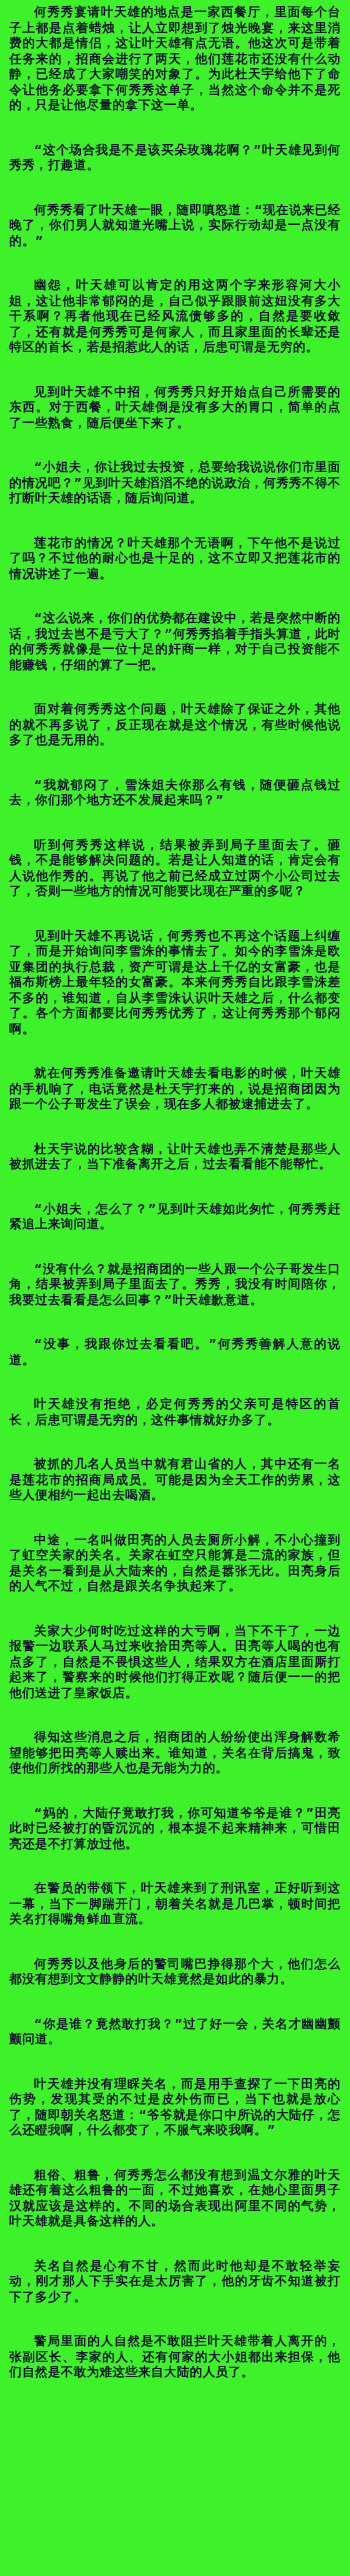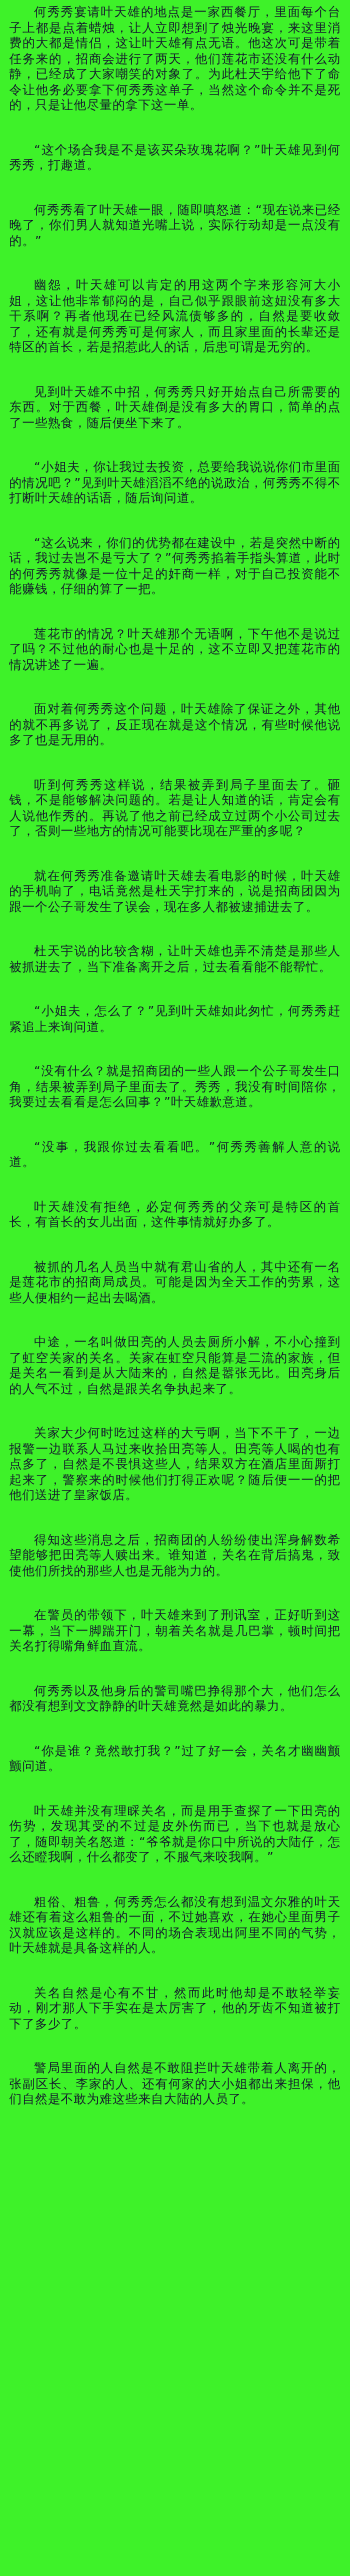--- a/index.html
+++ b/index.html
@@ -22,49 +22,53 @@
     font-size: 12.4px;
     line-height: 15.5px;
     color: #14142E;
     letter-spacing: 0.5px;
     text-align: justify;
   }
   .novel-page p.para {
     margin: 0 0 29px 0;
     text-indent: 2em;
     word-break: break-all;
+    font-weight: bold;
   }
   .novel-page p.para:last-child {
     margin-bottom: 0;
   }
 </style>
 </head>
 <body style="background: rgb(62, 242, 41);">
 
 <div class="novel-page" style="color: rgb(20, 20, 46);">
     <p class="para">何秀秀宴请叶天雄的地点是一家西餐厅，里面每个台子上都是点着蜡烛，让人立即想到了烛光晚宴，来这里消费的大都是情侣，这让叶天雄有点无语。他这次可是带着任务来的，招商会进行了两天，他们莲花市还没有什么动静，已经成了大家嘲笑的对象了。为此杜天宇给他下了命令让他务必要拿下何秀秀这单子，当然这个命令并不是死的，只是让他尽量的拿下这一单。</p>
     <p class="para">“这个场合我是不是该买朵玫瑰花啊？”叶天雄见到何秀秀，打趣道。</p>
     <p class="para">何秀秀看了叶天雄一眼，随即嗔怒道：“现在说来已经晚了，你们男人就知道光嘴上说，实际行动却是一点没有的。”</p>
     <p class="para">幽怨，叶天雄可以肯定的用这两个字来形容河大小姐，这让他非常郁闷的是，自己似乎跟眼前这妞没有多大干系啊？再者他现在已经风流债够多的，自然是要收敛了，还有就是何秀秀可是何家人，而且家里面的长辈还是特区的首长，若是招惹此人的话，后患可谓是无穷的。</p>
     <p class="para">见到叶天雄不中招，何秀秀只好开始点自己所需要的东西。对于西餐，叶天雄倒是没有多大的胃口，简单的点了一些熟食，随后便坐下来了。</p>
     <p class="para">“小姐夫，你让我过去投资，总要给我说说你们市里面的情况吧？”见到叶天雄滔滔不绝的说政治，何秀秀不得不打断叶天雄的话语，随后询问道。</p>
+    <p class="para">莲花市的情况？叶天雄那个无语啊，下午他不是说过了吗？不过他的耐心也是十足的，这不立即又把莲花市的情况讲述了一遍。</p>
     <p class="para">“这么说来，你们的优势都在建设中，若是突然中断的话，我过去岂不是亏大了？”何秀秀掐着手指头算道，此时的何秀秀就像是一位十足的奸商一样，对于自己投资能不能赚钱，仔细的算了一把。</p>
-    <p class="para">莲花市的情况？叶天雄那个无语啊，下午他不是说过了吗？不过他的耐心也是十足的，这不立即又把莲花市的情况讲述了一遍。</p>
     <p class="para">面对着何秀秀这个问题，叶天雄除了保证之外，其他的就不再多说了，反正现在就是这个情况，有些时候他说多了也是无用的。</p>
+    <p class="para">“我就郁闷了，雪洙姐夫你那么有钱，随便砸点钱过去，你们那个地方还不发展起来吗？”</p>
     <p class="para">听到何秀秀这样说，结果被弄到局子里面去了。砸钱，不是能够解决问题的。若是让人知道的话，肯定会有人说他作秀的。再说了他之前已经成立过两个小公司过去了，否则一些地方的情况可能要比现在严重的多呢？</p>
+    <p class="para">见到叶天雄不再说话，何秀秀也不再这个话题上纠缠了，而是开始询问李雪洙的事情去了。如今的李雪洙是欧亚集团的执行总裁，资产可谓是达上千亿的女富豪，也是福布斯榜上最年轻的女富豪。本来何秀秀自比跟李雪洙差不多的，谁知道，自从李雪洙认识叶天雄之后，什么都变了。各个方面都要比何秀秀优秀了，这让何秀秀那个郁闷啊。</p>
     <p class="para">就在何秀秀准备邀请叶天雄去看电影的时候，叶天雄的手机响了，电话竟然是杜天宇打来的，说是招商团因为跟一个公子哥发生了误会，现在多人都被逮捕进去了。</p>
     <p class="para">杜天宇说的比较含糊，让叶天雄也弄不清楚是那些人被抓进去了，当下准备离开之后，过去看看能不能帮忙。</p>
     <p class="para">“小姐夫，怎么了？”见到叶天雄如此匆忙，何秀秀赶紧追上来询问道。</p>
     <p class="para">“没有什么？就是招商团的一些人跟一个公子哥发生口角，结果被弄到局子里面去了。秀秀，我没有时间陪你，我要过去看看是怎么回事？”叶天雄歉意道。</p>
     <p class="para">“没事，我跟你过去看看吧。”何秀秀善解人意的说道。</p>
-    <p class="para">叶天雄没有拒绝，必定何秀秀的父亲可是特区的首长，有首长的女儿出面，这件事情就好办多了。</p>
+    <p class="para">叶天雄没有拒绝，必定何秀秀的父亲可是特区的首长，后患可谓是无穷的，这件事情就好办多了。</p>
     <p class="para">被抓的几名人员当中就有君山省的人，其中还有一名是莲花市的招商局成员。可能是因为全天工作的劳累，这些人便相约一起出去喝酒。</p>
     <p class="para">中途，一名叫做田亮的人员去厕所小解，不小心撞到了虹空关家的关名。关家在虹空只能算是二流的家族，但是关名一看到是从大陆来的，自然是嚣张无比。田亮身后的人气不过，自然是跟关名争执起来了。</p>
     <p class="para">关家大少何时吃过这样的大亏啊，当下不干了，一边报警一边联系人马过来收拾田亮等人。田亮等人喝的也有点多了，自然是不畏惧这些人，结果双方在酒店里面厮打起来了，警察来的时候他们打得正欢呢？随后便一一的把他们送进了皇家饭店。</p>
     <p class="para">得知这些消息之后，招商团的人纷纷使出浑身解数希望能够把田亮等人赎出来。谁知道，关名在背后搞鬼，致使他们所找的那些人也是无能为力的。</p>
+    <p class="para">“妈的，大陆仔竟敢打我，你可知道爷爷是谁？”田亮此时已经被打的昏沉沉的，根本提不起来精神来，可惜田亮还是不打算放过他。</p>
     <p class="para">在警员的带领下，叶天雄来到了刑讯室，正好听到这一幕，当下一脚踹开门，朝着关名就是几巴掌，顿时间把关名打得嘴角鲜血直流。</p>
     <p class="para">何秀秀以及他身后的警司嘴巴挣得那个大，他们怎么都没有想到文文静静的叶天雄竟然是如此的暴力。</p>
     <p class="para">“你是谁？竟然敢打我？”过了好一会，关名才幽幽颤颤问道。</p>
     <p class="para">叶天雄并没有理睬关名，而是用手查探了一下田亮的伤势，发现其受的不过是皮外伤而已，当下也就是放心了，随即朝关名怒道：“爷爷就是你口中所说的大陆仔，怎么还瞪我啊，什么都变了，不服气来咬我啊。”</p>
     <p class="para">粗俗、粗鲁，何秀秀怎么都没有想到温文尔雅的叶天雄还有着这么粗鲁的一面，不过她喜欢，在她心里面男子汉就应该是这样的。不同的场合表现出阿里不同的气势，叶天雄就是具备这样的人。</p>
     <p class="para">关名自然是心有不甘，然而此时他却是不敢轻举妄动，刚才那人下手实在是太厉害了，他的牙齿不知道被打下了多少了。</p>
     <p class="para">警局里面的人自然是不敢阻拦叶天雄带着人离开的，张副区长、李家的人、还有何家的大小姐都出来担保，他们自然是不敢为难这些来自大陆的人员了。</p>
   </div>
 
 

